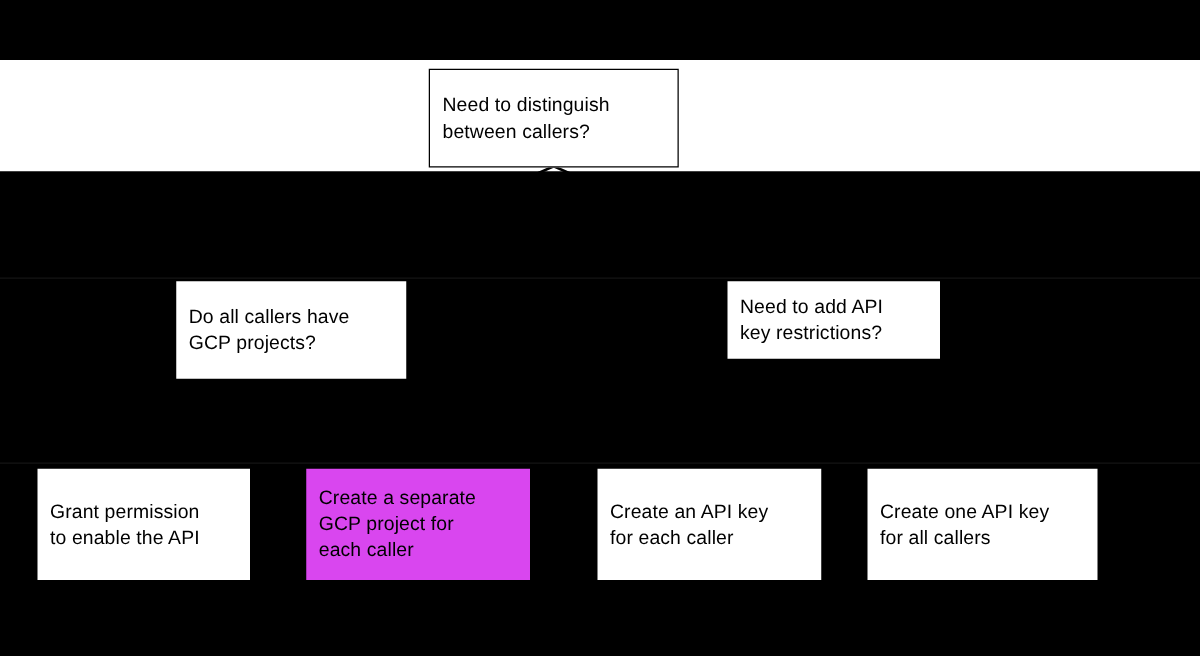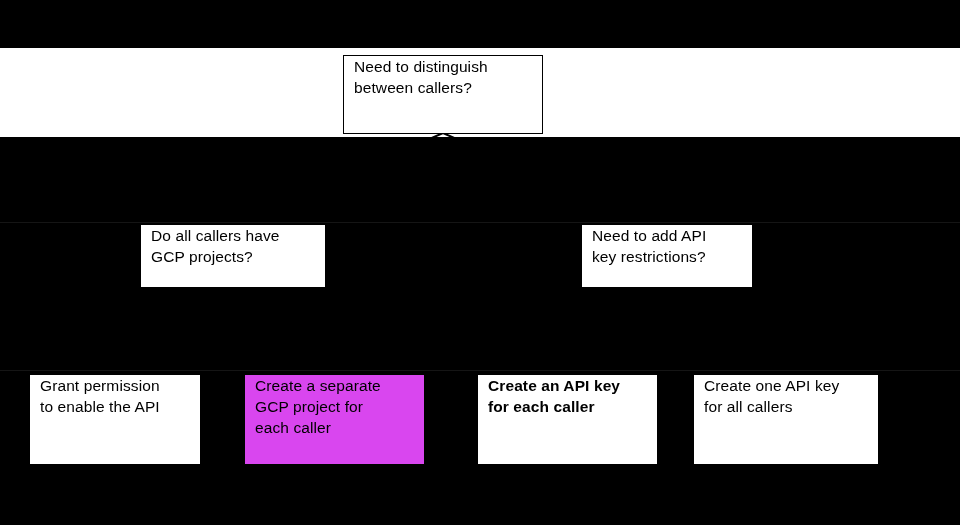--- a/index.html
+++ b/index.html
@@ -27,20 +27,21 @@
     width: 960px;
     height: 1px;
     background: #151515;
   }
   .node {
     position: absolute;
     background: #ffffff;
     color: #000000;
     box-sizing: border-box;
     display: flex;
+    align-items: center;
     justify-content: flex-start;
   }
   .node .txt {
     display: block;
     padding: 0 10px;
     font-size: 15.5px;
     line-height: 21px;
     color: #000000;
     white-space: pre-line;
     letter-spacing: 0.1px;
@@ -69,38 +70,38 @@
   <div class="chevron" id="connector-0" style="left: 417px; top: 132px;">
     <svg width="52" height="13" viewBox="0 0 52 13" aria-hidden="true">
       <polyline points="1,12 26,1 51,12" fill="none" stroke="#000000" stroke-width="2"></polyline>
     </svg>
   </div>
 
   <div class="node bordered" id="node-0" style="left: 343px; top: 55px; width: 200px; height: 79px; background: rgb(255, 255, 255);">
     <span class="txt">Need to distinguish
 between callers?</span>
   </div>
-  <div class="node" id="node-1" style="left: 141px; top: 225px; width: 184px; height: 62px; background: rgb(255, 255, 255);">
+  <div class="node" id="node-1" style="left: 141px; top: 225px; width: 184px; height: 78px; background: rgb(255, 255, 255);">
     <span class="txt">Do all callers have
 GCP projects?</span>
   </div>
   <div class="node" id="node-2" style="left: 582px; top: 225px; width: 170px; height: 62px; background: rgb(255, 255, 255);">
     <span class="txt">Need to add API
 key restrictions?</span>
   </div>
   <div class="node" id="node-3" style="left: 30px; top: 375px; width: 170px; height: 89px; background: rgb(255, 255, 255);">
     <span class="txt">Grant permission
 to enable the API</span>
   </div>
   <div class="node" id="node-4" style="left: 245px; top: 375px; width: 179px; height: 89px; background: #d946ef;">
     <span class="txt">Create a separate
 GCP project for
 each caller</span>
   </div>
-  <div class="node" id="node-5" style="left: 478px; top: 375px; width: 179px; height: 89px; background: rgb(255, 255, 255); font-weight: bold;">
+  <div class="node" id="node-5" style="left: 478px; top: 375px; width: 179px; height: 89px; background: rgb(255, 255, 255);">
     <span class="txt">Create an API key
 for each caller</span>
   </div>
   <div class="node" id="node-6" style="left: 694px; top: 375px; width: 184px; height: 89px; background: rgb(255, 255, 255);">
     <span class="txt">Create one API key
 for all callers</span>
   </div>
 
 </div>
 

